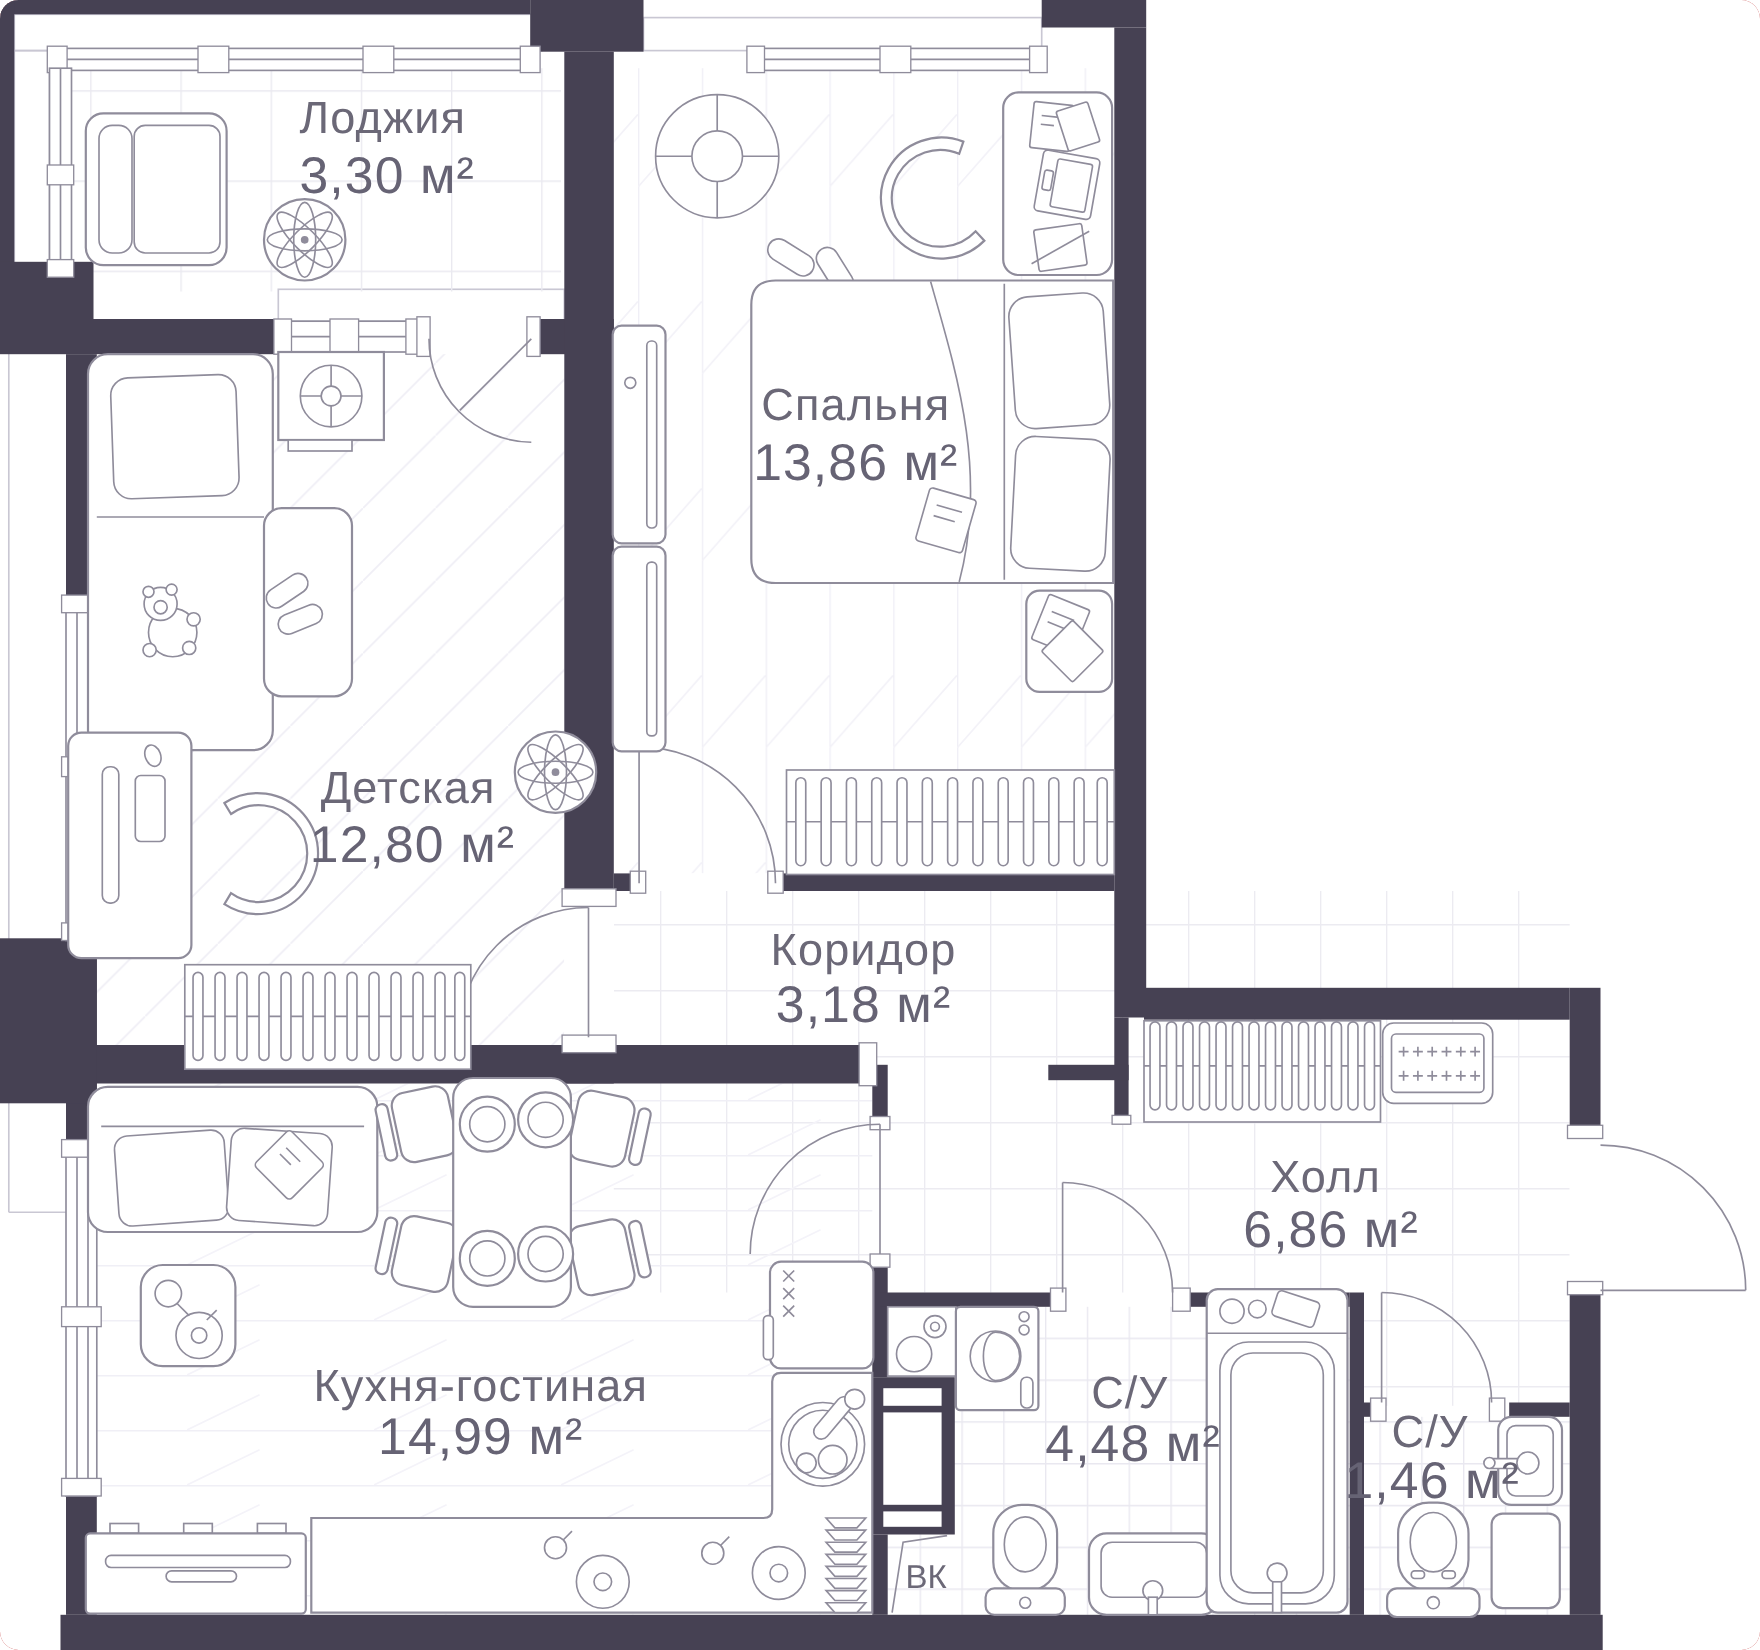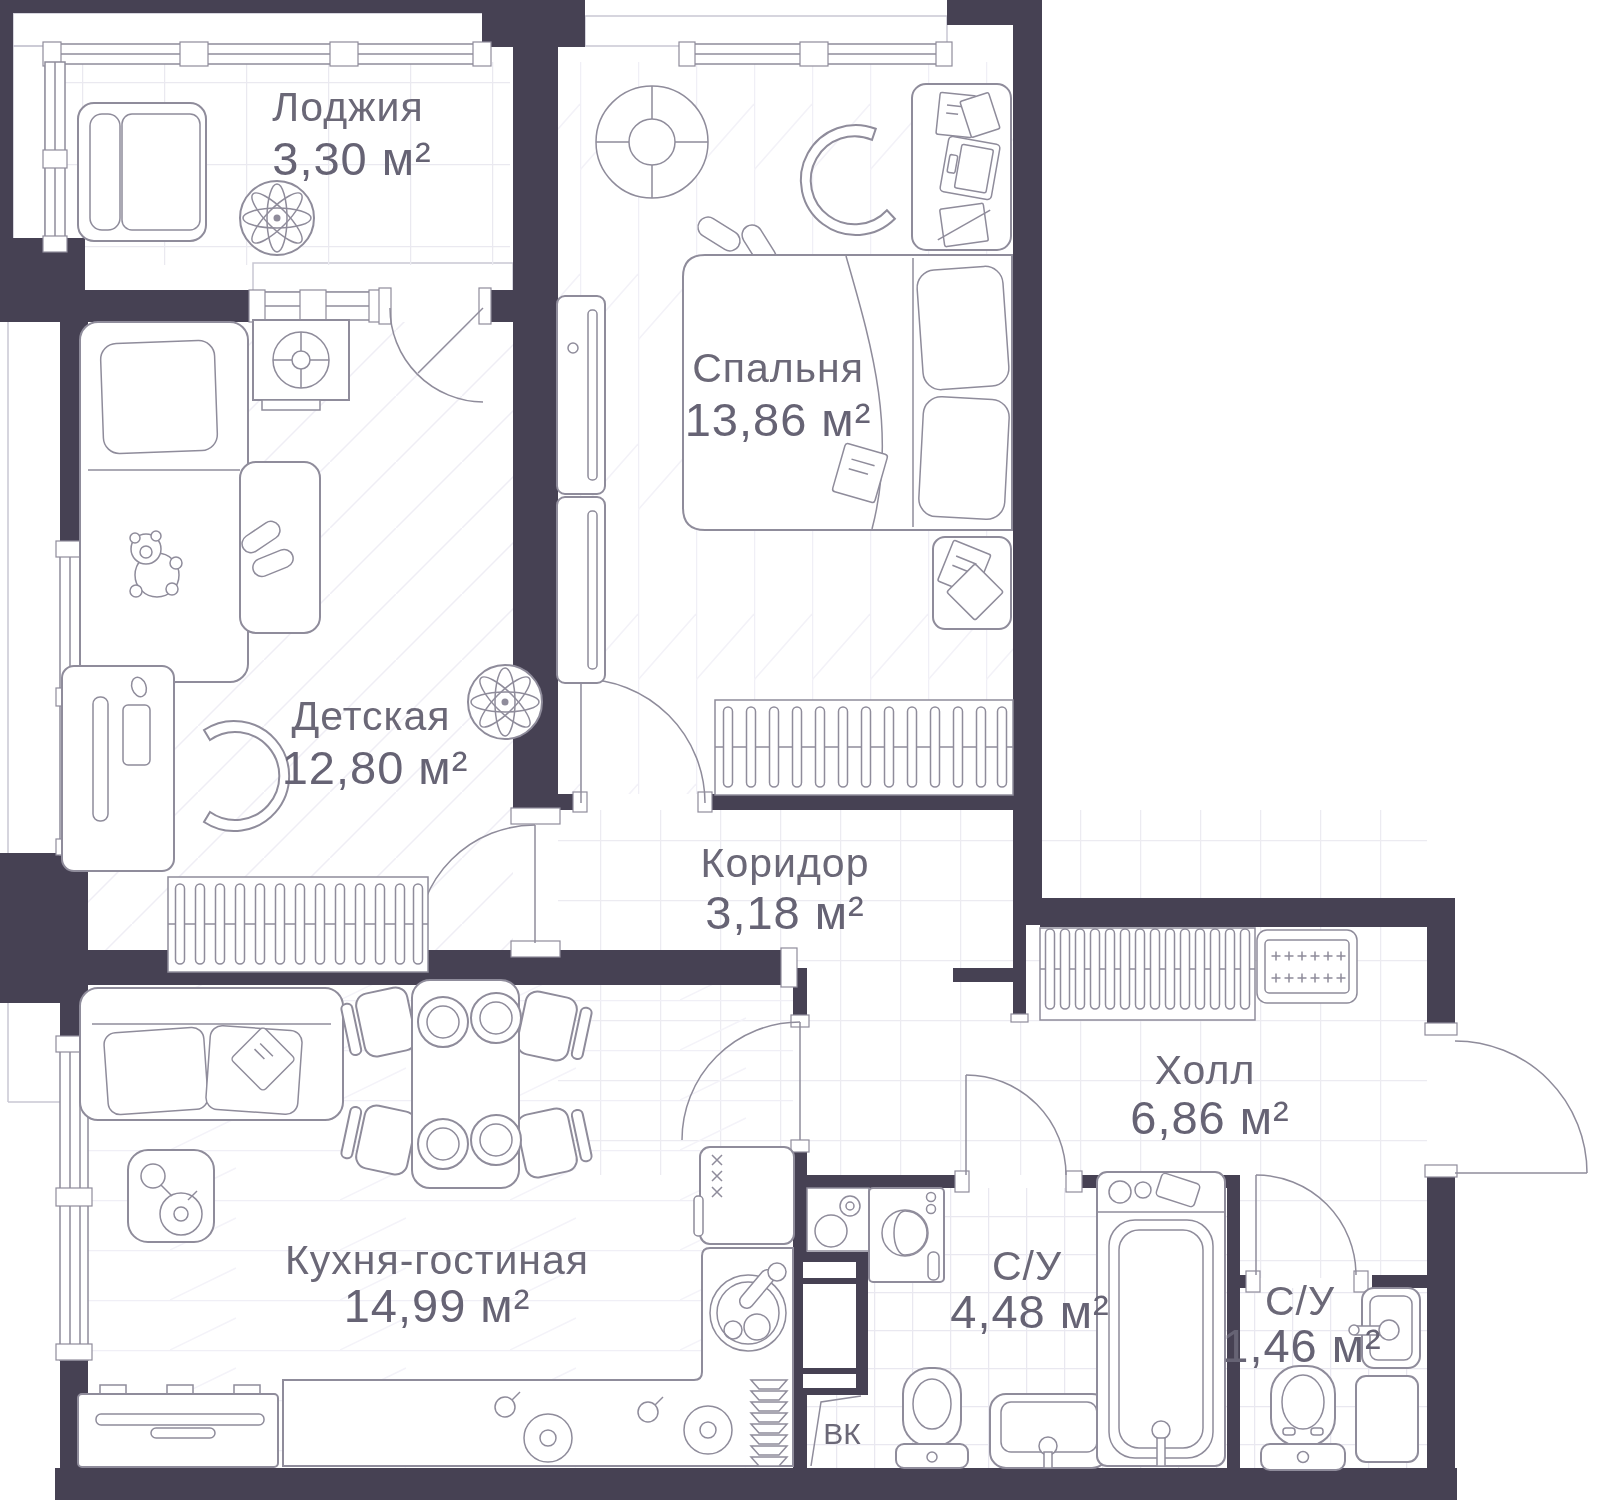--- a/index.html
+++ b/index.html
@@ -1,17 +1,17 @@
 <!DOCTYPE html>
 <html><head>
 <meta charset="utf-8">
 <style>
   html,body{margin:0;padding:0;background:#ffffff;}
   #stage{position:relative;width:1600px;height:1500px;background:#b91c1c;overflow:hidden;
-         font-family:"Liberation Sans",sans-serif;}
+         font-family:"Liberation Sans",sans-serif;border-radius:17px;}
   svg{display:block}
   .w{fill:#464153;stroke:none}
   .f{fill:#ffffff;stroke:#8f8c9b;stroke-width:2}
   .f15{fill:#ffffff;stroke:#8f8c9b;stroke-width:1.5}
   .ln15{fill:none;stroke:#8f8c9b;stroke-width:1.5}
   .thin{fill:none;stroke:#c9c7d3;stroke-width:1.5}
   .jamb{fill:#ffffff;stroke:#8f8c9b;stroke-width:1.2}
   .winb{fill:#ffffff;stroke:#8f8c9b;stroke-width:1.5}
   .rn{font-size:41px;fill:#6b6877;letter-spacing:1px}
   .ra{font-size:47px;fill:#666374;letter-spacing:1px}

